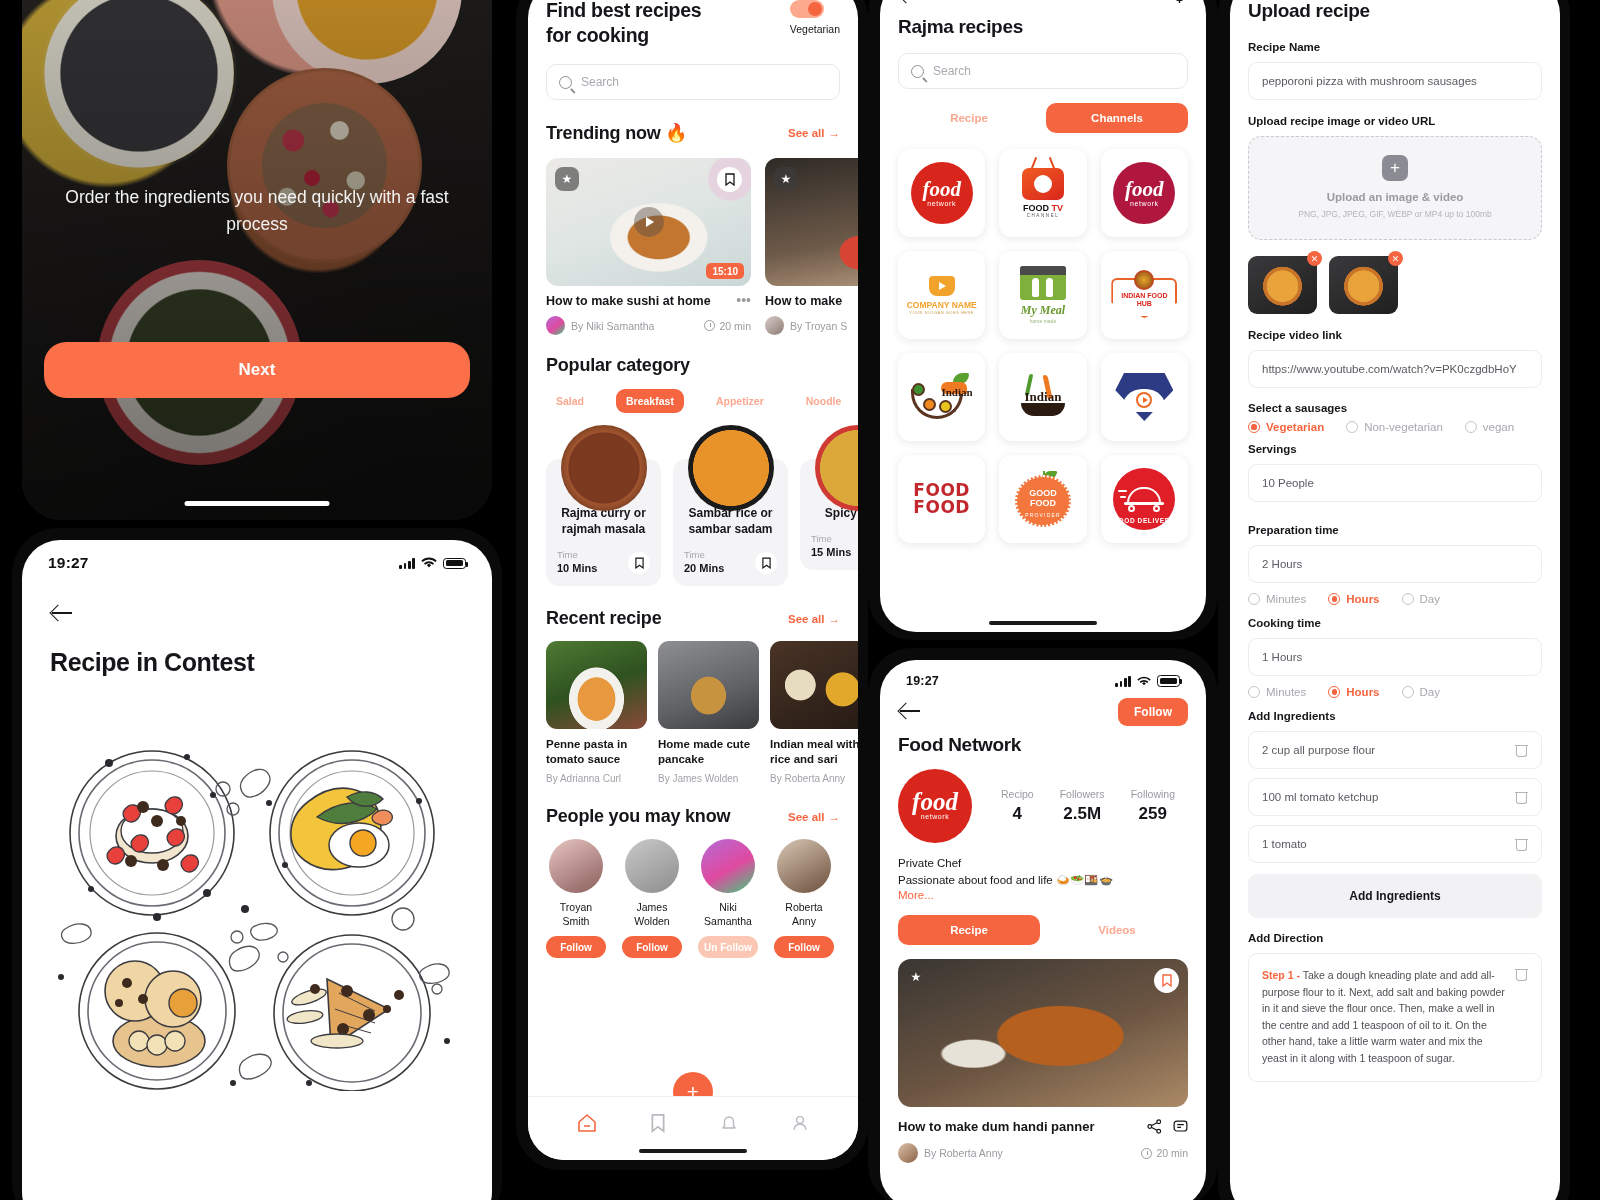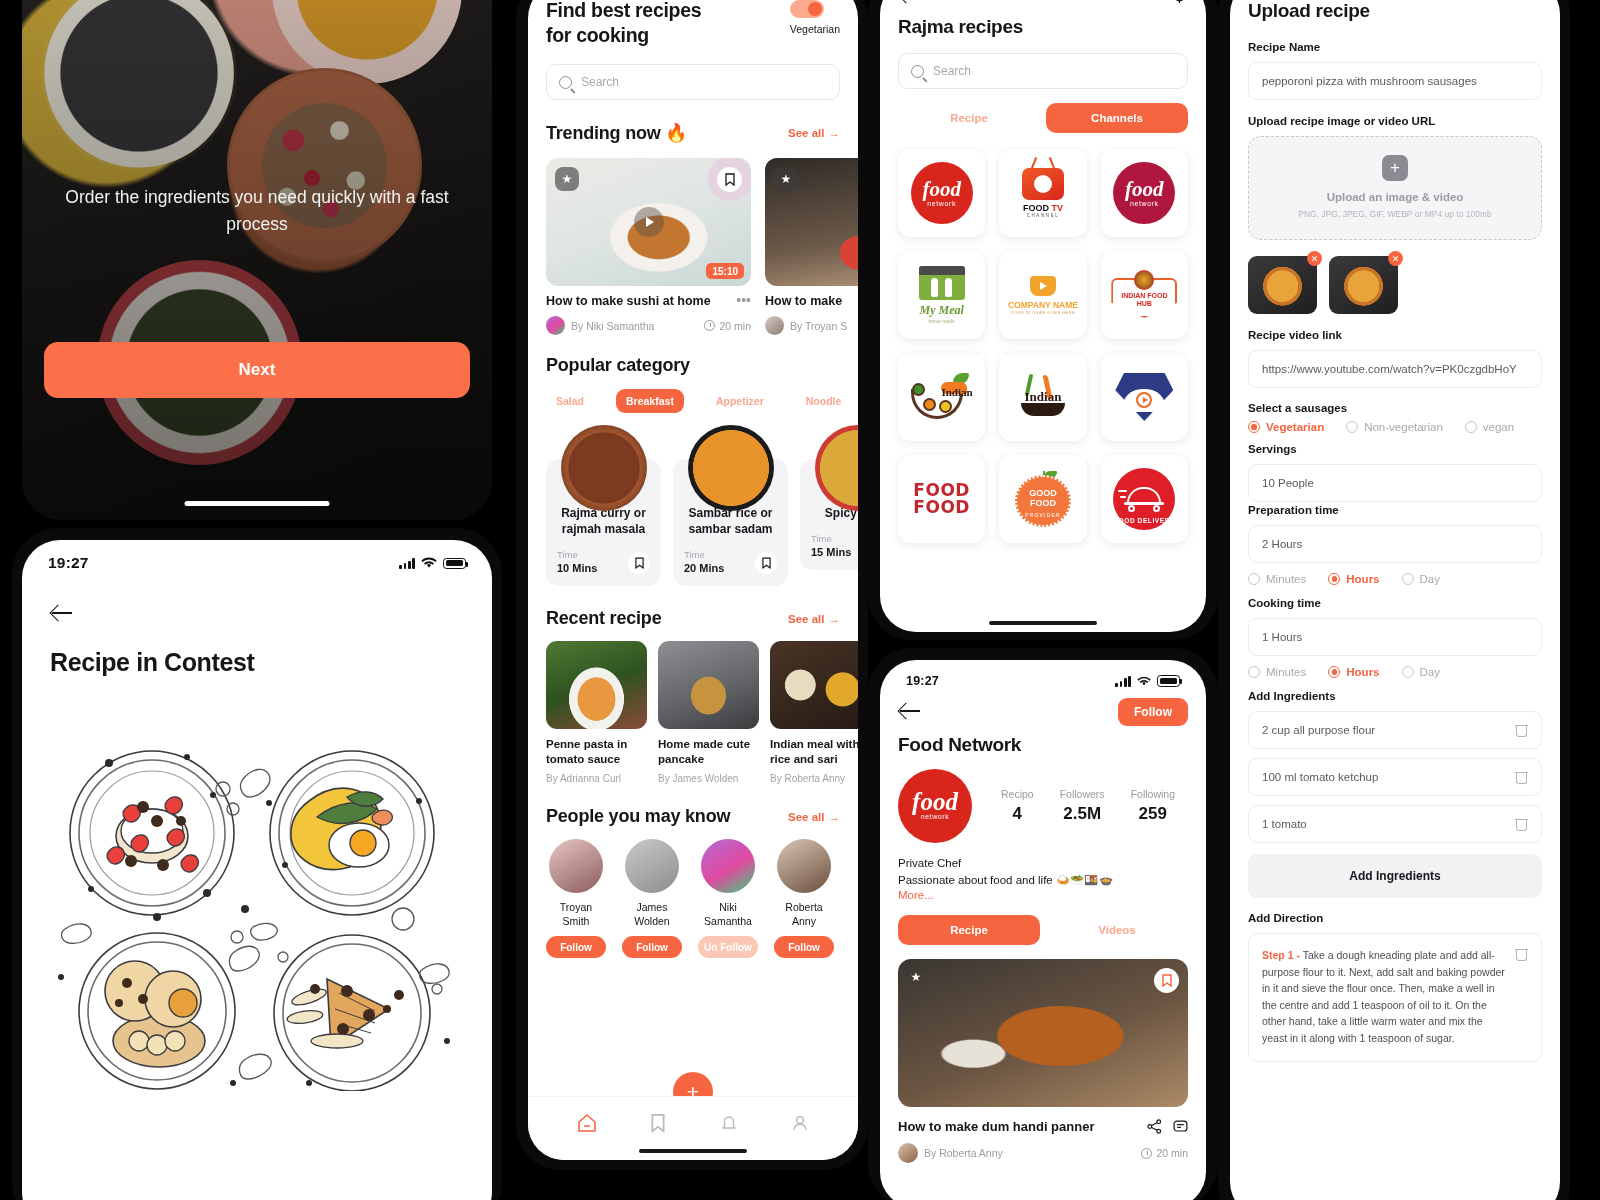--- a/index.html
+++ b/index.html
@@ -38,21 +38,21 @@
         radial-gradient(circle at 75% 62%, #ddd4bd 0 7%, transparent 8%),
         radial-gradient(circle at 20% 75%, #cfc6ae 0 6%, transparent 7%),
         radial-gradient(circle at 55% 85%, #c43550 0 6%, transparent 7%),
         #8e6a4e; }
   #s1 .b-herb { left:75px; top:300px; width:205px; height:205px;
       background:radial-gradient(circle,#3e4a2c 0 50%, #f6efe7 51% 62%, #c0444a 63% 100%); }
   #s1 .shade { position:absolute; inset:0; background:linear-gradient(180deg,rgba(0,0,0,.18),rgba(0,0,0,.55)); }
   #s1 .copy { position:absolute; left:0; right:0; top:200px; text-align:center; padding:0 28px; }
   #s1 .copy h1 { color:#fff; font-size:30px; font-weight:bold; letter-spacing:-.3px; }
   #s1 .copy p { color:#f2f2f2; font-size:17.5px; line-height:27px; margin-top:24px; }
-  #s1 .next { position:absolute; left:22px; right:22px; top:382px; height:56px; border-radius:14px;
+  #s1 .next { position:absolute; left:22px; right:22px; top:382px; height:56px; border-radius:22px;
       background:#fb7048; color:#fff; font-size:17px; font-weight:bold;
       display:flex; align-items:center; justify-content:center; }
   #s1 .homebar { position:absolute; left:50%; transform:translateX(-50%); bottom:14px;
       width:145px; height:5px; border-radius:3px; background:#fff; }
 
   
   #s2outer { left:12px; top:528px; width:490px; height:700px; background:#0a0a0a; border-radius:46px; }
   #s2 { left:22px; top:540px; width:470px; height:690px; border-radius:38px; background:#fff; }
   .statusbar { display:flex; align-items:center; justify-content:space-between;
       padding:14px 26px 0 26px; }
@@ -730,36 +730,36 @@
           </div>
         </div>
         <div class="logo-card">
           <div class="lg-food dark">
               <em>food</em>
               <span>network</span>
             </div>
         </div>
 
         <div class="logo-card">
+          <div class="lg-company">
+            <div class="pot">
+                <i></i>
+              </div>
+              <b>COMPANY NAME</b>
+              <u>YOUR SLOGAN GOES HERE</u>
+          </div>
+        </div>
+        <div class="logo-card">
           <div class="lg-mymeal">
             <div class="mm">
                 <i></i>
                 <i></i>
               </div>
               <b>My Meal</b>
               <u>home made</u>
-          </div>
-        </div>
-        <div class="logo-card">
-          <div class="lg-company">
-            <div class="pot">
-                <i></i>
-              </div>
-              <b>COMPANY NAME</b>
-              <u>YOUR SLOGAN GOES HERE</u>
           </div>
         </div>
         <div class="logo-card">
           <div class="lg-ifh">
             <div class="shield"></div>
               <div class="disc"></div>
               <b>INDIAN FOOD<br>HUB</b>
           </div>
         </div>
 
@@ -961,21 +961,21 @@
             <span>vegan</span>
           </div>
         </div>
       </div>
 
       <div style="margin-top:10px">
         <div class="f-label">Servings</div>
         <div class="f-input">10 People</div>
       </div>
 
-      <div style="margin-top:2px">
+      <div style="margin-top:22px">
         <div class="f-label">Preparation time</div>
         <div class="f-input">2 Hours</div>
         <div class="radio-row" style="margin-top:10px">
           <div class="radio">
             <span class="rdot"></span>
             <span>Minutes</span>
           </div>
           <div class="radio on">
             <span class="rdot"></span>
             <span>Hours</span>

